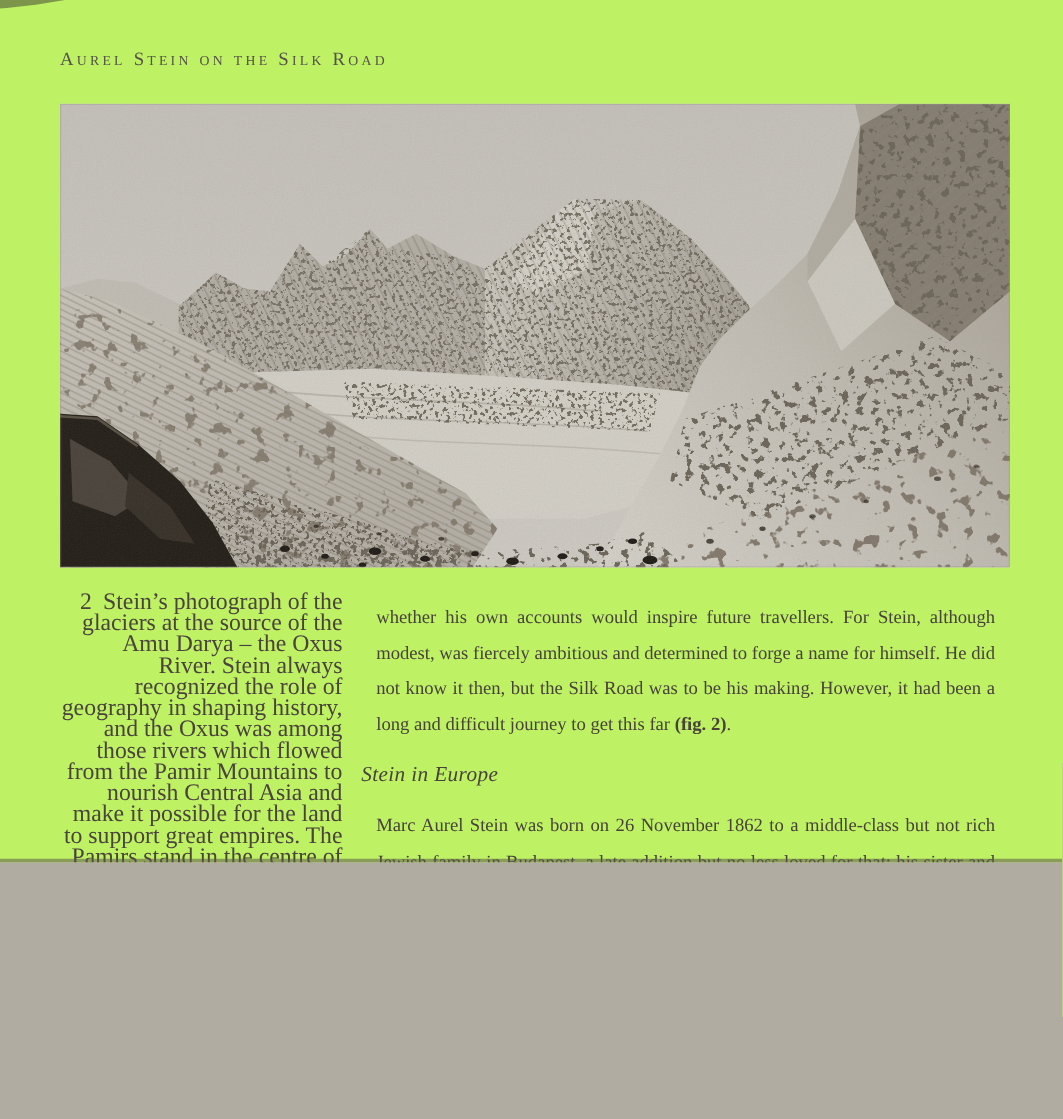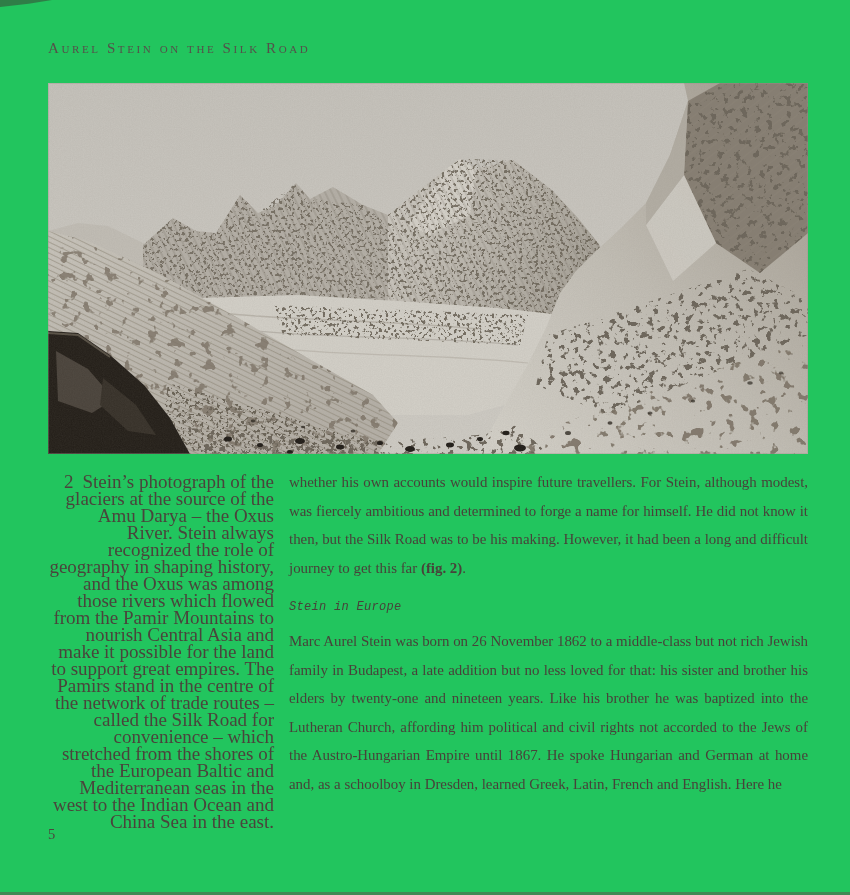--- a/index.html
+++ b/index.html
@@ -1,19 +1,19 @@
 <!DOCTYPE html>
 <html><head>
 <meta charset="utf-8">
 <style>
   html,body{margin:0;padding:0;}
   body{font-family:"Liberation Serif", serif; background:#b0aca1;}
   .page{
-    position:relative; width:850px; height:895px; overflow:hidden;
-    background:#22c55e;
+    position:relative; width:850px; height:690px; overflow:hidden;
+    background:#bef264;
   }
   .corner-mark{
     position:absolute; left:0; top:0; width:52px; height:7px;
     background:#3c372f; opacity:.5;
     clip-path:polygon(0 0,100% 0,55% 55%,0 100%);
   }
   .bottom-edge{
     position:absolute; left:0; bottom:0; width:100%; height:3px;
     background:#5d584e; opacity:.55;
   }
@@ -31,25 +31,25 @@
     position:absolute; left:48px; top:473px; width:226px;
     font-size:19px; line-height:17px; color:#4a443c;
     text-align:right;
   }
   .cap-num{padding-right:9px;}
   .body-col{
     position:absolute; left:289px; top:468px; width:519px;
     font-size:14.9px; line-height:28.6px; color:#48423a;
     text-align:justify;
   }
-  .body-col p{margin:0;}
+  .body-col p{margin:12px;}
   .para{margin:0;}
   .section-heading{
     margin:11px 0 5px 0; font-style:italic; font-weight:normal;
-    font-size:12px; color:#48423a; letter-spacing:.3px;font-family:Liberation Mono, monospace;
+    font-size:17px; color:#48423a; letter-spacing:.3px;
   }
   .fig-ref{font-weight:bold;}
   .page-number{
     position:absolute; left:48px; top:826px;
     font-size:14.5px; color:#4c463e;
   }
 </style>
 </head>
 <body>
 

